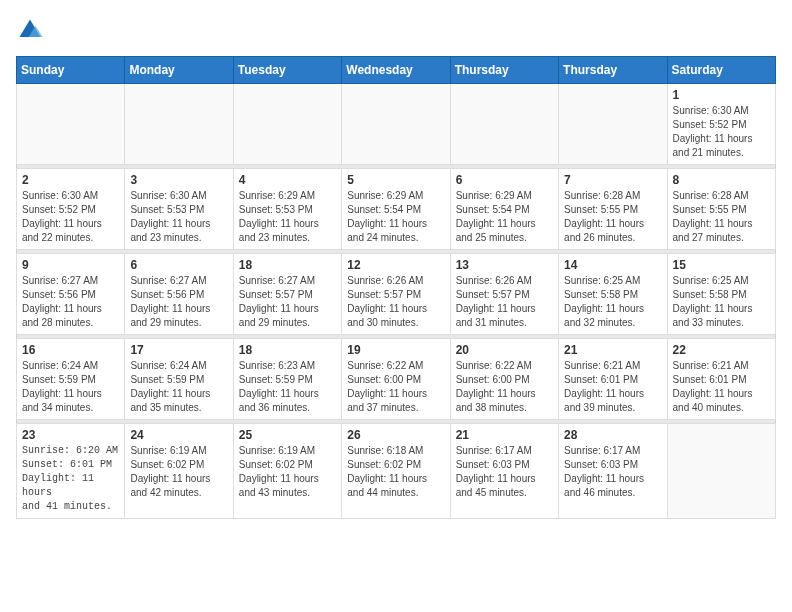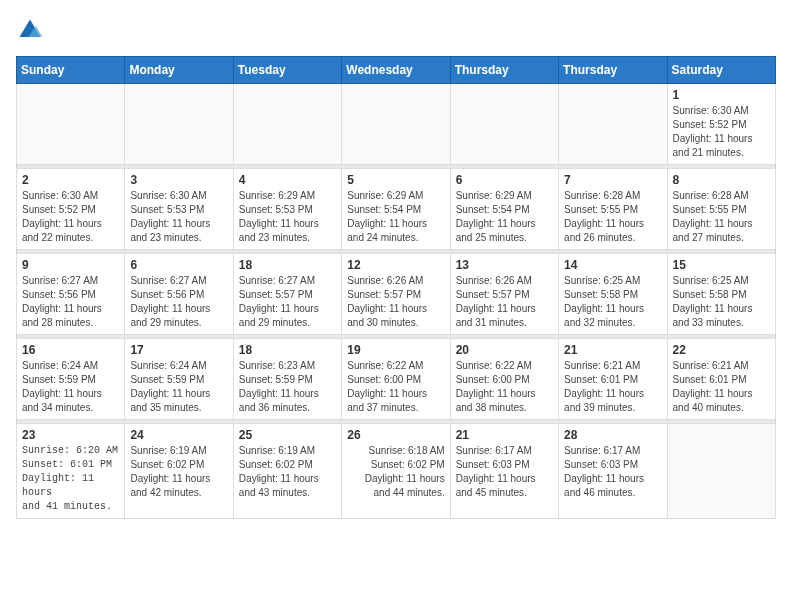--- a/index.html
+++ b/index.html
@@ -351,21 +351,21 @@
         </td>
         <td>
           <span class="day-number">25</span>
           <div class="day-info" style="white-space: pre-line;">Sunrise: 6:19 AM
 Sunset: 6:02 PM
 Daylight: 11 hours
 and 43 minutes.</div>
         </td>
         <td>
           <span class="day-number">26</span>
-          <div class="day-info" style="white-space: pre-line; text-align: right;">Sunrise: 6:18 AM
+          <div class="day-info" style="white-space: pre-line;">Sunrise: 6:18 AM
 Sunset: 6:02 PM
 Daylight: 11 hours
 and 44 minutes.</div>
         </td>
         <td>
           <span class="day-number">21</span>
           <div class="day-info" style="white-space: pre-line;">Sunrise: 6:17 AM
 Sunset: 6:03 PM
 Daylight: 11 hours
 and 45 minutes.</div>

